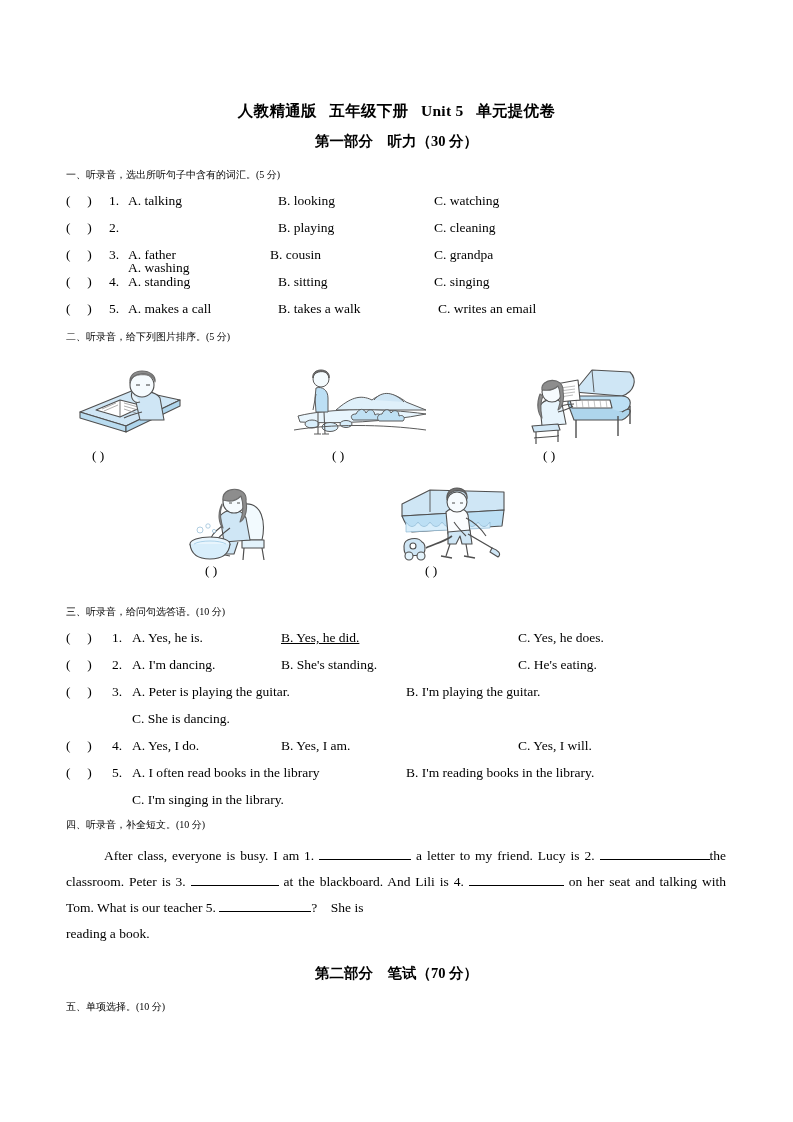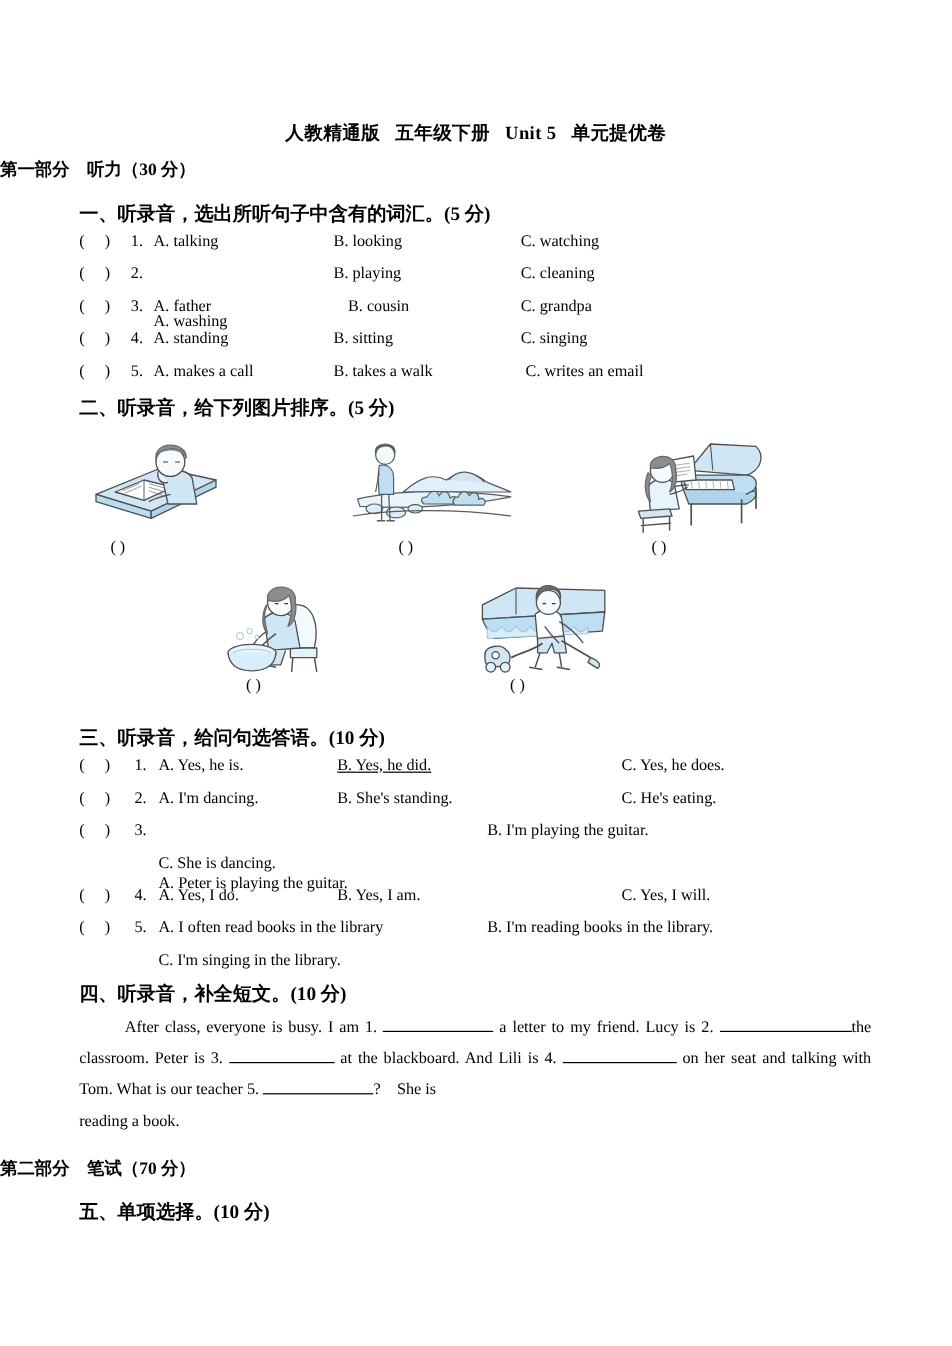--- a/index.html
+++ b/index.html
@@ -14,28 +14,28 @@
   .page { position:absolute; left:0; top:0; width:793px; height:994px; }
 
   
   .doc-title {
     position:absolute; left:0; top:101px; width:793px;
     text-align:center; font-weight:bold; font-size:15.5px;
     letter-spacing:0.3px;
   }
   .doc-title .en { font-family:"Liberation Serif", serif; font-weight:bold; }
   .part-heading {
-    position:absolute; left:0; width:793px; text-align:left;
+    position:absolute; left:0; width:793px; text-align:center;
     font-weight:bold; font-size:14.5px;
   }
   #part1-heading { top:132px; }
   #part2-heading { top:964px; }
 
   .sec-heading {
-    position:absolute; left:66px; font-size:16px; font-weight:bold;
+    position:absolute; left:66px; font-size:10px; font-weight:normal;
     white-space:nowrap;
   }
 
   
   .qrow { position:absolute; font-size:13.5px; white-space:nowrap; height:18px; }
   .qrow .brk { position:absolute; left:0; }
   .qrow .num { position:absolute; }
   .opt { position:absolute; }
 
   
@@ -82,21 +82,21 @@
     <span class="brk">(&nbsp;&nbsp;&nbsp;&nbsp;&nbsp;)</span>
     <span class="num" style="left:43px;">2.</span>
     <span class="opt" style="left:62px;margin-top:40px;">A. washing</span>
     <span class="opt" style="left:212px;">B. playing</span>
     <span class="opt" style="left:368px;">C. cleaning</span>
   </div>
   <div class="qrow" style="left:66px; top:247px;">
     <span class="brk">(&nbsp;&nbsp;&nbsp;&nbsp;&nbsp;)</span>
     <span class="num" style="left:43px;">3.</span>
     <span class="opt" style="left:62px;">A. father</span>
-    <span class="opt" style="left:224px;">B. cousin</span>
+    <span class="opt" style="left:204px;">B. cousin</span>
     <span class="opt" style="left:368px;">C. grandpa</span>
   </div>
   <div class="qrow" style="left:66px; top:274px;">
     <span class="brk">(&nbsp;&nbsp;&nbsp;&nbsp;&nbsp;)</span>
     <span class="num" style="left:43px;">4.</span>
     <span class="opt" style="left:62px;">A. standing</span>
     <span class="opt" style="left:212px;">B. sitting</span>
     <span class="opt" style="left:368px;">C. singing</span>
   </div>
   <div class="qrow" style="left:66px; top:301px;">
@@ -321,21 +321,21 @@
   <div class="qrow" style="left:66px; top:657px;">
     <span class="brk">(&nbsp;&nbsp;&nbsp;&nbsp;&nbsp;)</span>
     <span class="num" style="left:46px;">2.</span>
     <span class="opt" style="left:66px;">A. I'm dancing.</span>
     <span class="opt" style="left:215px;">B. She's standing.</span>
     <span class="opt" style="left:452px;">C. He's eating.</span>
   </div>
   <div class="qrow" style="left:66px; top:684px;">
     <span class="brk">(&nbsp;&nbsp;&nbsp;&nbsp;&nbsp;)</span>
     <span class="num" style="left:46px;">3.</span>
-    <span class="opt" style="left:66px;margin-top:44px;">A. Peter is playing the guitar.</span>
+    <span class="opt" style="left:66px;">A. Peter is playing the guitar.</span>
     <span class="opt" style="left:340px;">B. I'm playing the guitar.</span>
   </div>
   <div class="qrow" style="left:66px; top:711px;">
     <span class="opt" style="left:66px;">C. She is dancing.</span>
   </div>
   <div class="qrow" style="left:66px; top:738px;">
     <span class="brk">(&nbsp;&nbsp;&nbsp;&nbsp;&nbsp;)</span>
     <span class="num" style="left:46px;">4.</span>
     <span class="opt" style="left:66px;">A. Yes, I do.</span>
     <span class="opt" style="left:215px;">B. Yes, I am.</span>

